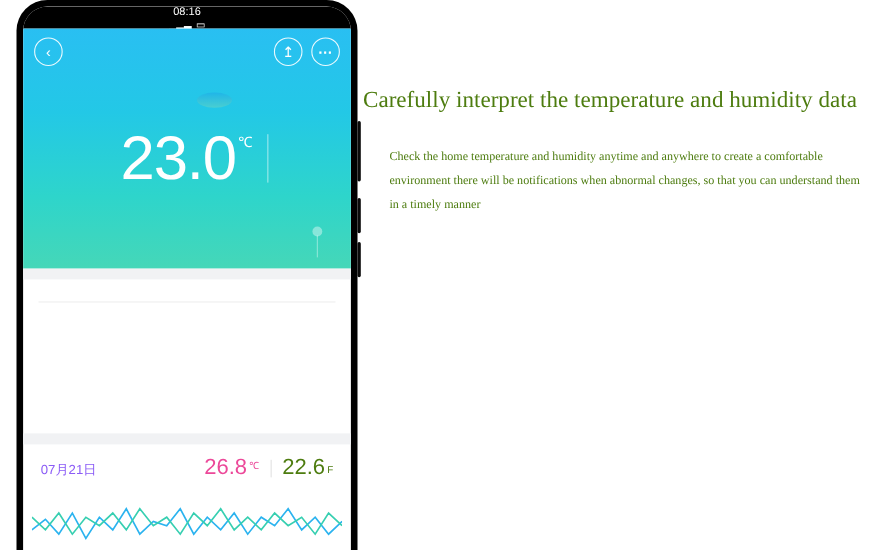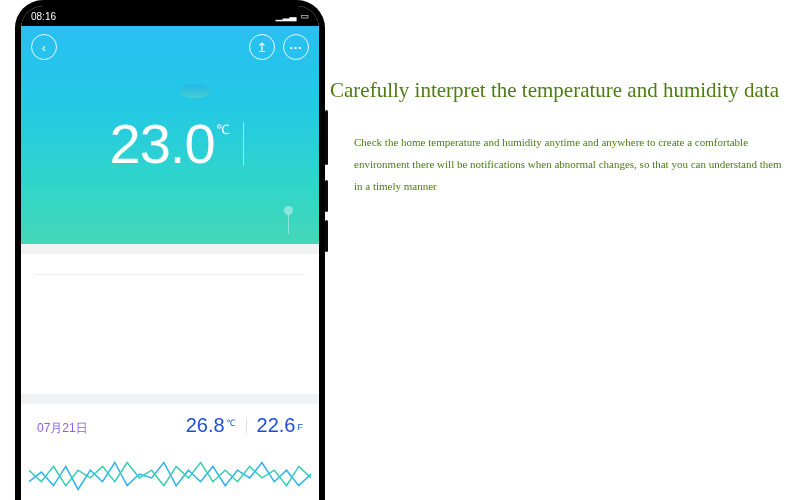--- a/index.html
+++ b/index.html
@@ -50,20 +50,21 @@
 
   .status-bar {
     height: 20px;
     background: #000;
     color: #fff;
     font-size: 10px;
     display: flex;
     align-items: center;
     justify-content: space-between;
     padding: 0 10px;
+    flex-direction: column;
   }
   .status-right { display: flex; gap: 4px; align-items: center; }
   .status-right span { font-size: 9px; }
 
   .hero {
     position: relative;
     height: 218px;
     background: linear-gradient(180deg, #29bff2 0%, #23c8e6 35%, #2ed5cb 70%, #45d7b8 100%);
     color: #fff;
   }
@@ -178,22 +179,22 @@
     height: 16px;
     background: #e2e2e2;
   }
   .sr {
     display: flex;
     align-items: flex-start;
     font-weight: 400;
   }
   .sr .v { font-size: 20px; }
   .sr .u { font-size: 9px; margin-left: 2px; margin-top: 2px; }
-  .sr-temp { color: #1d4ed8; }
-  .sr-hum  { color: #1d4ed8; align-items: center; }
+  .sr-temp { color: #ec4899; }
+  .sr-hum  { color: #4d7c0f; align-items: center; }
 
   .sparkline {
     margin-top: 14px;
     padding: 0 8px;
   }
   .sparkline svg { width: 100%; height: 48px; display: block; }
 
   
   .copy {
     position: absolute;

